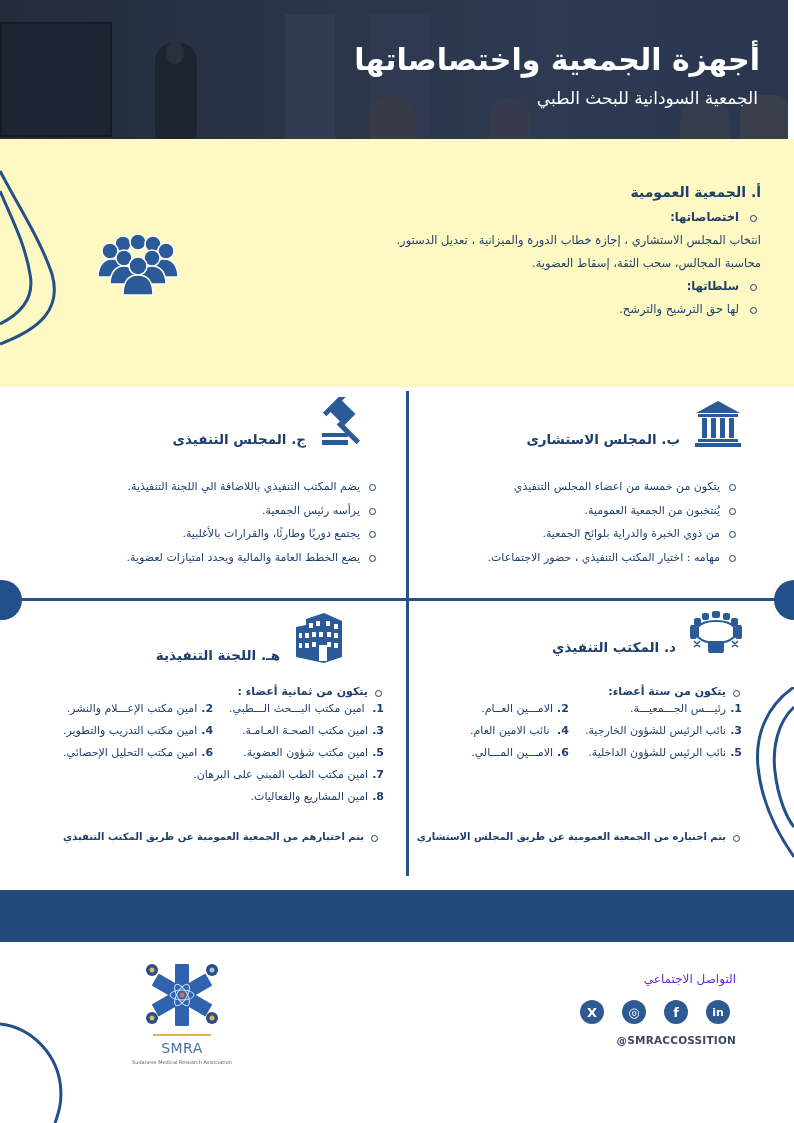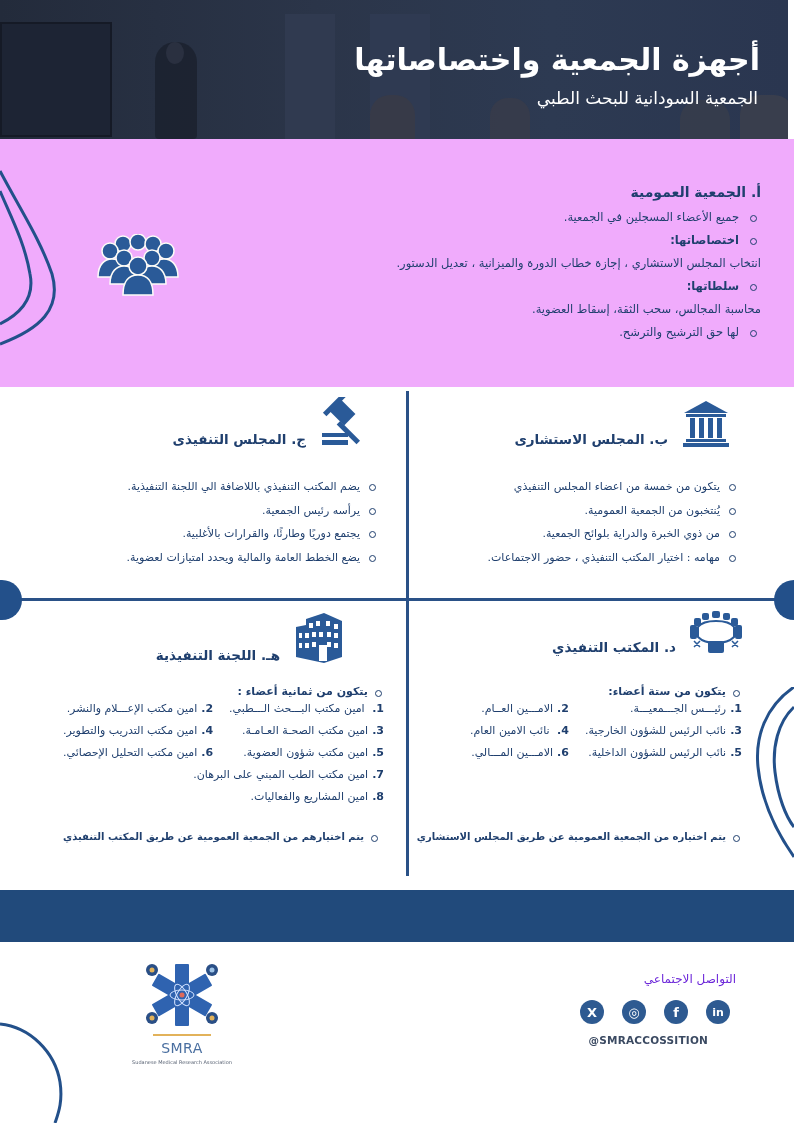--- a/index.html
+++ b/index.html
@@ -23,21 +23,21 @@
   .header .bg-aud4 { position: absolute; left: 740px; top: 95px; width: 54px; height: 44px; background: #40414c; border-radius: 20px 20px 0 0; opacity: .7; }
   .header .title {
     position: absolute; right: 28px; top: 42px; color: #ffffff; font-family: "DejaVu Sans", sans-serif;
     font-weight: bold; font-size: 30px; direction: rtl; text-align: right; letter-spacing: 0;
   }
   .header .subtitle {
     position: absolute; right: 30px; top: 88px; color: #ffffff; font-size: 17px; direction: rtl; text-align: right;
   }
 
   
-  .section-a { position: absolute; left: 0; top: 139px; width: 794px; height: 248px; background: #f0abfc; overflow: hidden; }
+  .section-a { position: absolute; left: 0; top: 139px; width: 794px; height: 248px; background: #fef9c3; overflow: hidden; }
   .deco-curves-a { position: absolute; left: 0; top: 0; }
   .section-a .people-icon { position: absolute; left: 97px; top: 95px; width: 82px; height: 62px; }
   .section-a .content { position: absolute; right: 33px; top: 45px; width: 470px; direction: rtl; text-align: right; }
   .section-a .heading { font-weight: bold; font-size: 14px; color: #1f3f6e; margin-bottom: 6px; }
   .section-a .row { font-size: 11.5px; color: #1f3f6e; line-height: 23px; }
   .section-a .row.bullet { padding-right: 22px; position: relative; }
   .section-a .row.bullet::before { content: ""; position: absolute; right: 4px; top: 9px; width: 5px; height: 5px; border: 1px solid #1f3f6e; border-radius: 50%; }
   .section-a .row.bold { font-weight: bold; }
   .section-a .row.plain { padding-right: 0; }
 
@@ -53,21 +53,21 @@
   .quad .qhead .qtitle { font-weight: bold; font-size: 13.5px; }
   .quad ul { list-style: none; }
   .quad li.b { font-size: 11px; line-height: 23.5px; position: relative; padding-right: 18px; white-space: nowrap; }
   .quad li.b::before { content: ""; position: absolute; right: 2px; top: 9px; width: 5px; height: 5px; border: 1px solid #1f3f6e; border-radius: 50%; }
 
   .q-b { left: 420px; top: 0; width: 322px; height: 210px; }
   .q-c { left: 30px; top: 0; width: 362px; height: 210px; }
   .q-d { left: 420px; top: 214px; width: 322px; height: 280px; }
   .q-e { left: 20px; top: 214px; width: 372px; height: 280px; }
 
-  .q-b .qhead { right: 12px; top: 12px; margin-left: 48px; }
+  .q-b .qhead { right: 0; top: 12px; margin-left: 48px; }
   .q-b ul { position: absolute; right: 4px; top: 88px; }
   .q-c .qhead { right: 20px; top: 10px; }
   .q-c ul { position: absolute; right: 14px; top: 88px; }
 
   .members-head { font-weight: bold; font-size: 11px; position: relative; padding-right: 16px; }
   .members-head::before { content: ""; position: absolute; right: 2px; top: 5px; width: 5px; height: 5px; border: 1.5px solid #1f3f6e; border-radius: 50%; }
   .mgrid { display: grid; grid-template-columns: auto auto; column-gap: 16px; font-size: 11px; line-height: 22px; white-space: nowrap; }
   .mgrid .num { font-weight: bold; margin-left: 4px; }
   .mline { font-size: 11px; line-height: 22px; white-space: nowrap; }
   .mline .num { font-weight: bold; margin-left: 4px; }
@@ -91,21 +91,21 @@
   .deco-curves-f { position: absolute; left: 0; top: 0; }
   .logo { position: absolute; left: 130px; top: 20px; width: 104px; height: 100px; text-align: center; }
   .logo .smra { font-size: 14px; color: #4a6fa0; margin-top: 4px; letter-spacing: .5px; text-align: center; }
   .logo .smra-sub { font-size: 5px; color: #555f70; margin-top: 3px; white-space: nowrap; }
   .logo .gold-line { width: 58px; height: 2px; background: #e2b25a; margin: 2px auto 0; }
 
   .social { position: absolute; right: 58px; top: 30px; width: 170px; text-align: right; }
   .social .label { direction: rtl; font-size: 12px; color: #6d28d9; }
   .social .icons { display: flex; gap: 18px; justify-content: flex-end; margin-top: 14px; margin-right: 6px; direction: ltr; }
   .social .ic { width: 24px; height: 24px; border-radius: 50%; background: #2e5a91; color: #ffffff; display: flex; align-items: center; justify-content: center; font-size: 13px; font-weight: bold; font-family: "DejaVu Sans", sans-serif; }
-  .social .handle { font-size: 10.5px; color: #3b4a62; margin-top: 10px; margin-right: 28px; font-weight: bold; letter-spacing: .2px; }
+  .social .handle { font-size: 10.5px; color: #3b4a62; margin-top: 10px; font-weight: bold; letter-spacing: .2px; }
 </style>
 </head>
 <body>
 
 <div class="header">
   <div class="bg-board"></div>
   <div class="bg-door1"></div>
   <div class="bg-door2"></div>
   <div class="bg-person"></div>
   <div class="bg-person-head"></div>
@@ -134,25 +134,24 @@
       <circle cx="27" cy="24" r="8"></circle>
         <circle cx="55" cy="24" r="8"></circle>
       <path d="M13,50 C13,37 20,32 27,32 C34,32 40,37 40,50 Z"></path>
       <path d="M42,50 C42,37 48,32 55,32 C62,32 69,37 69,50 Z"></path>
       <circle cx="41" cy="32" r="9"></circle>
       <path d="M26,61 C26,46 33,41 41,41 C49,41 56,46 56,61 Z"></path>
     </g>
   </svg>
   <div class="content">
     <div class="heading">أ. الجمعية العمومية</div>
-    <div class="row bullet">جميع الأعضاء المسجلين في الجمعية.</div>
     <div class="row bullet bold">اختصاصاتها:</div>
     <div class="row plain">انتخاب المجلس الاستشاري ، إجازة خطاب الدورة والميزانية ، تعديل الدستور.</div>
+    <div class="row plain">محاسبة المجالس، سحب الثقة، إسقاط العضوية.</div>
     <div class="row bullet bold">سلطاتها:</div>
-    <div class="row plain">محاسبة المجالس، سحب الثقة، إسقاط العضوية.</div>
     <div class="row bullet">لها حق الترشيح والترشح.</div>
   </div>
 </div>
 
 <div class="grid">
   <div class="vline"></div>
   <div class="hline"></div>
   <div class="half-circle-left"></div>
   <div class="half-circle-right"></div>
 

